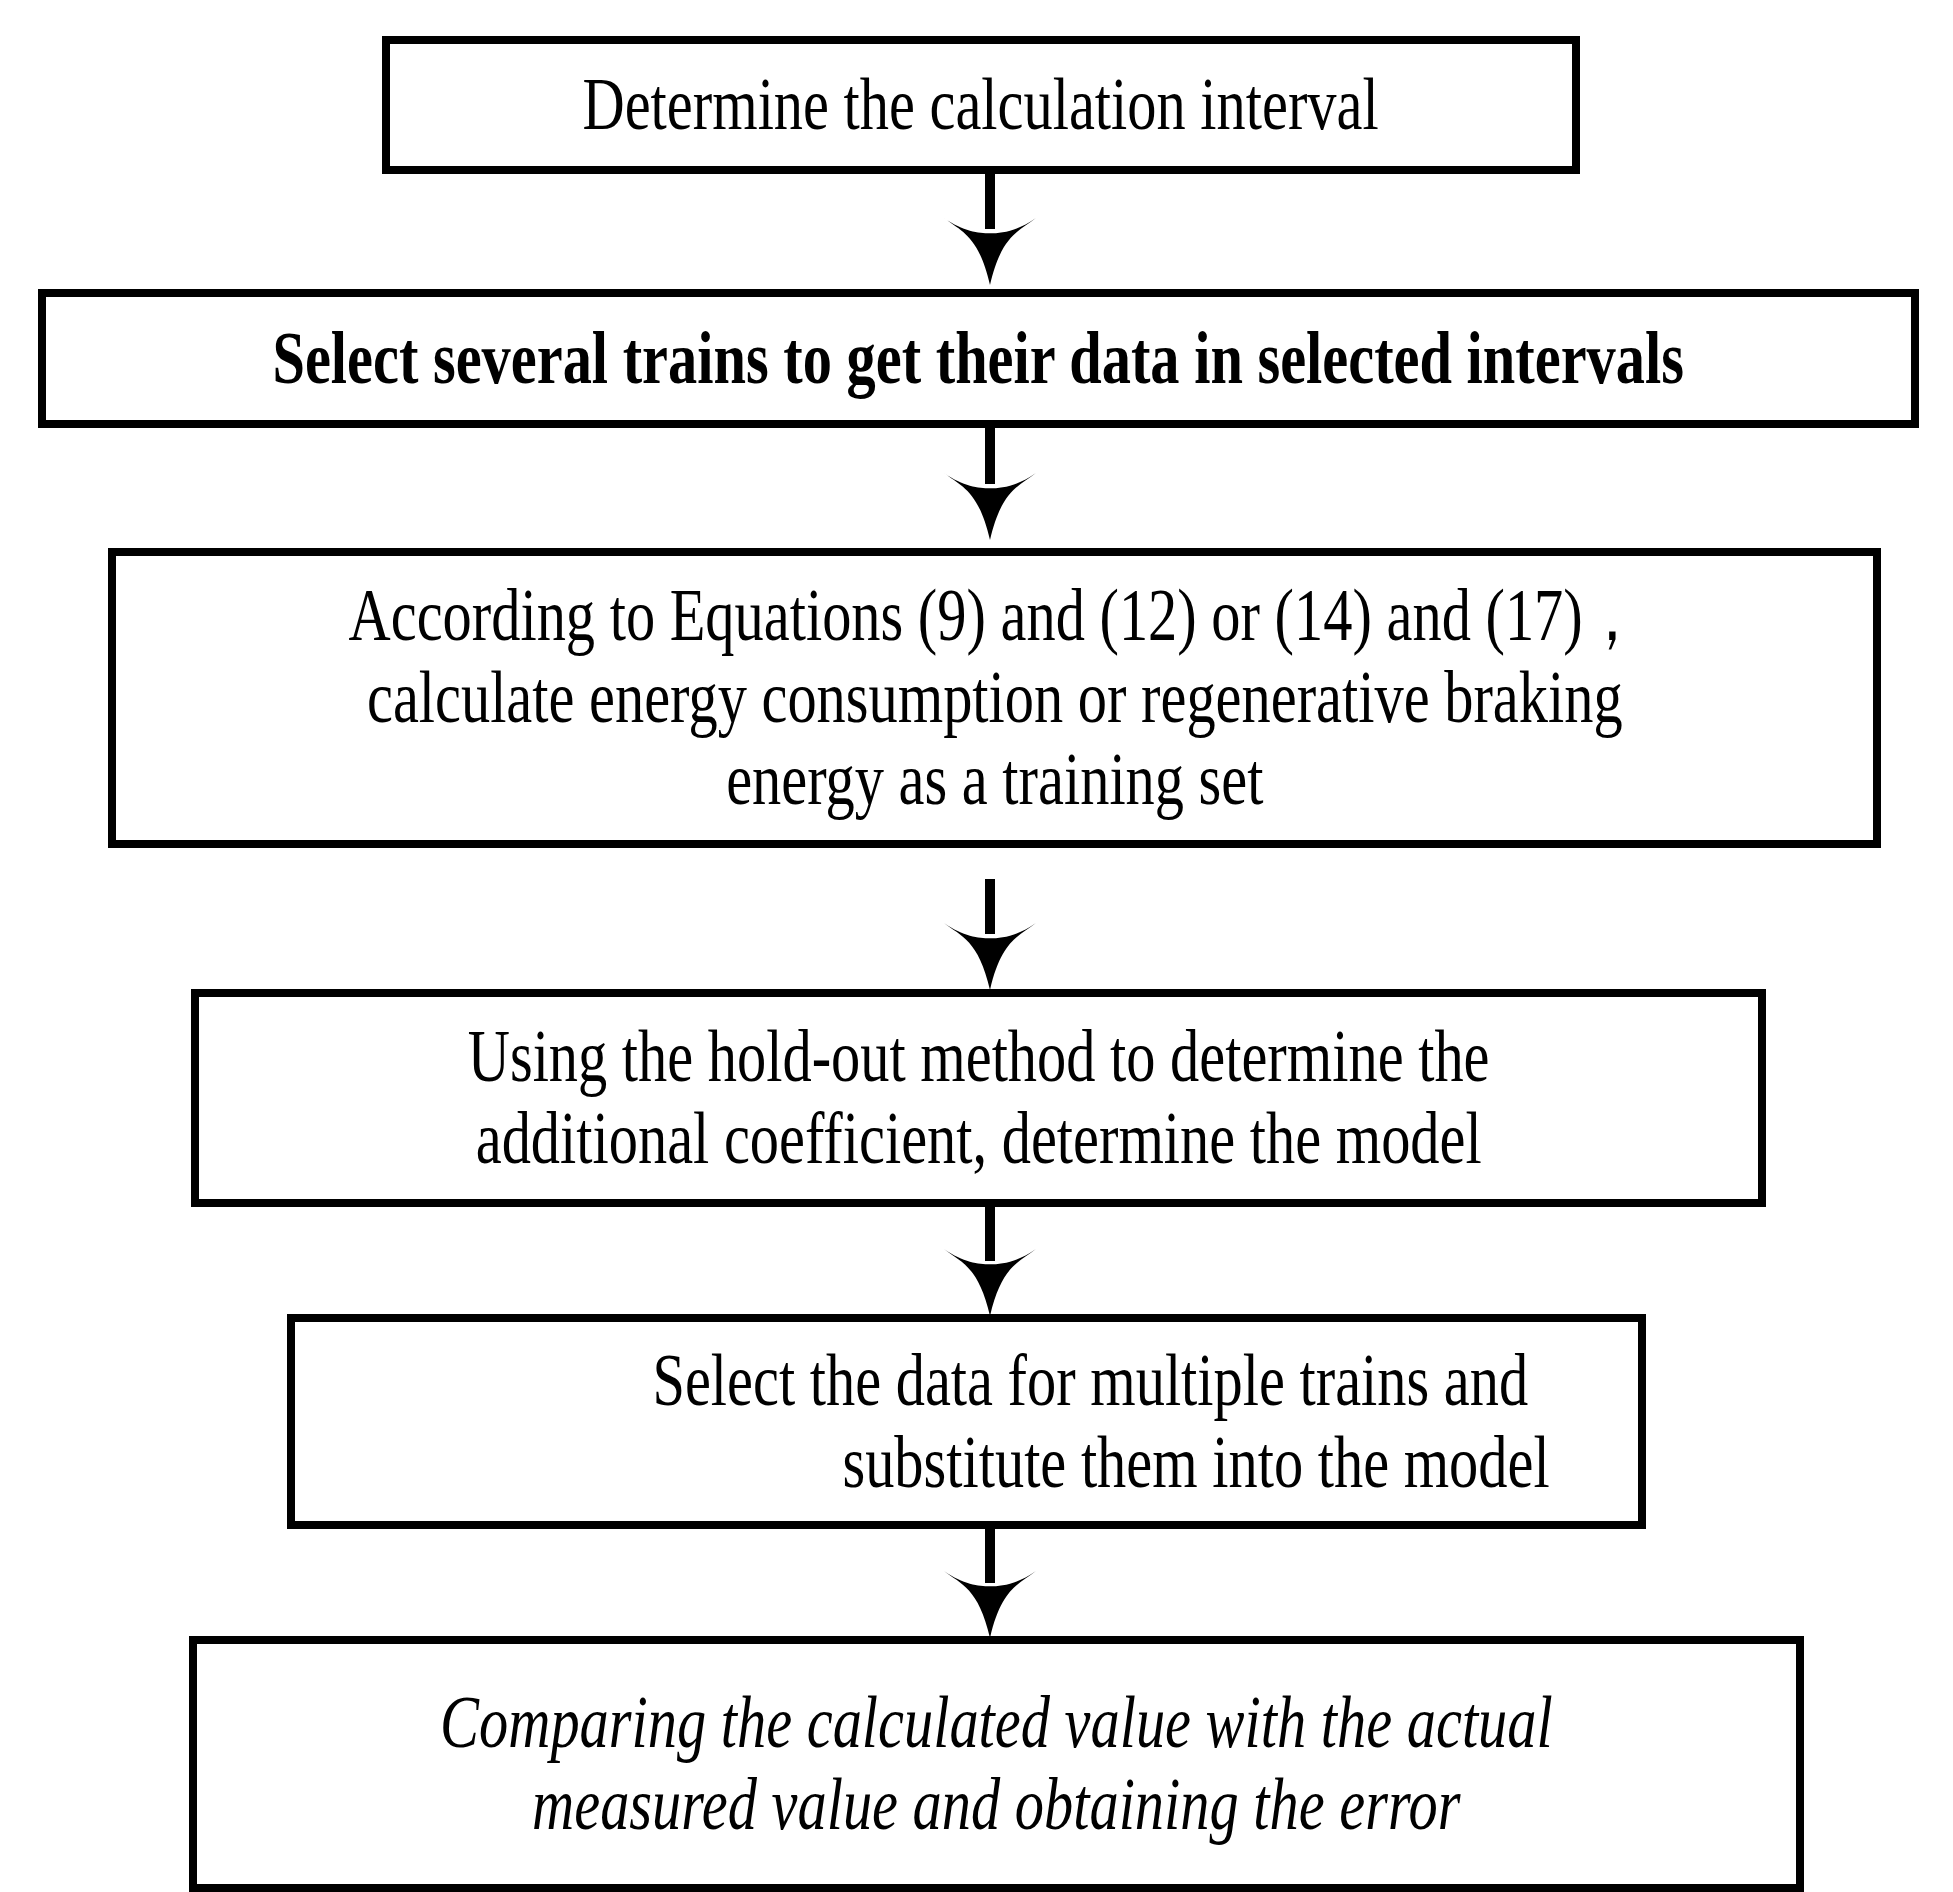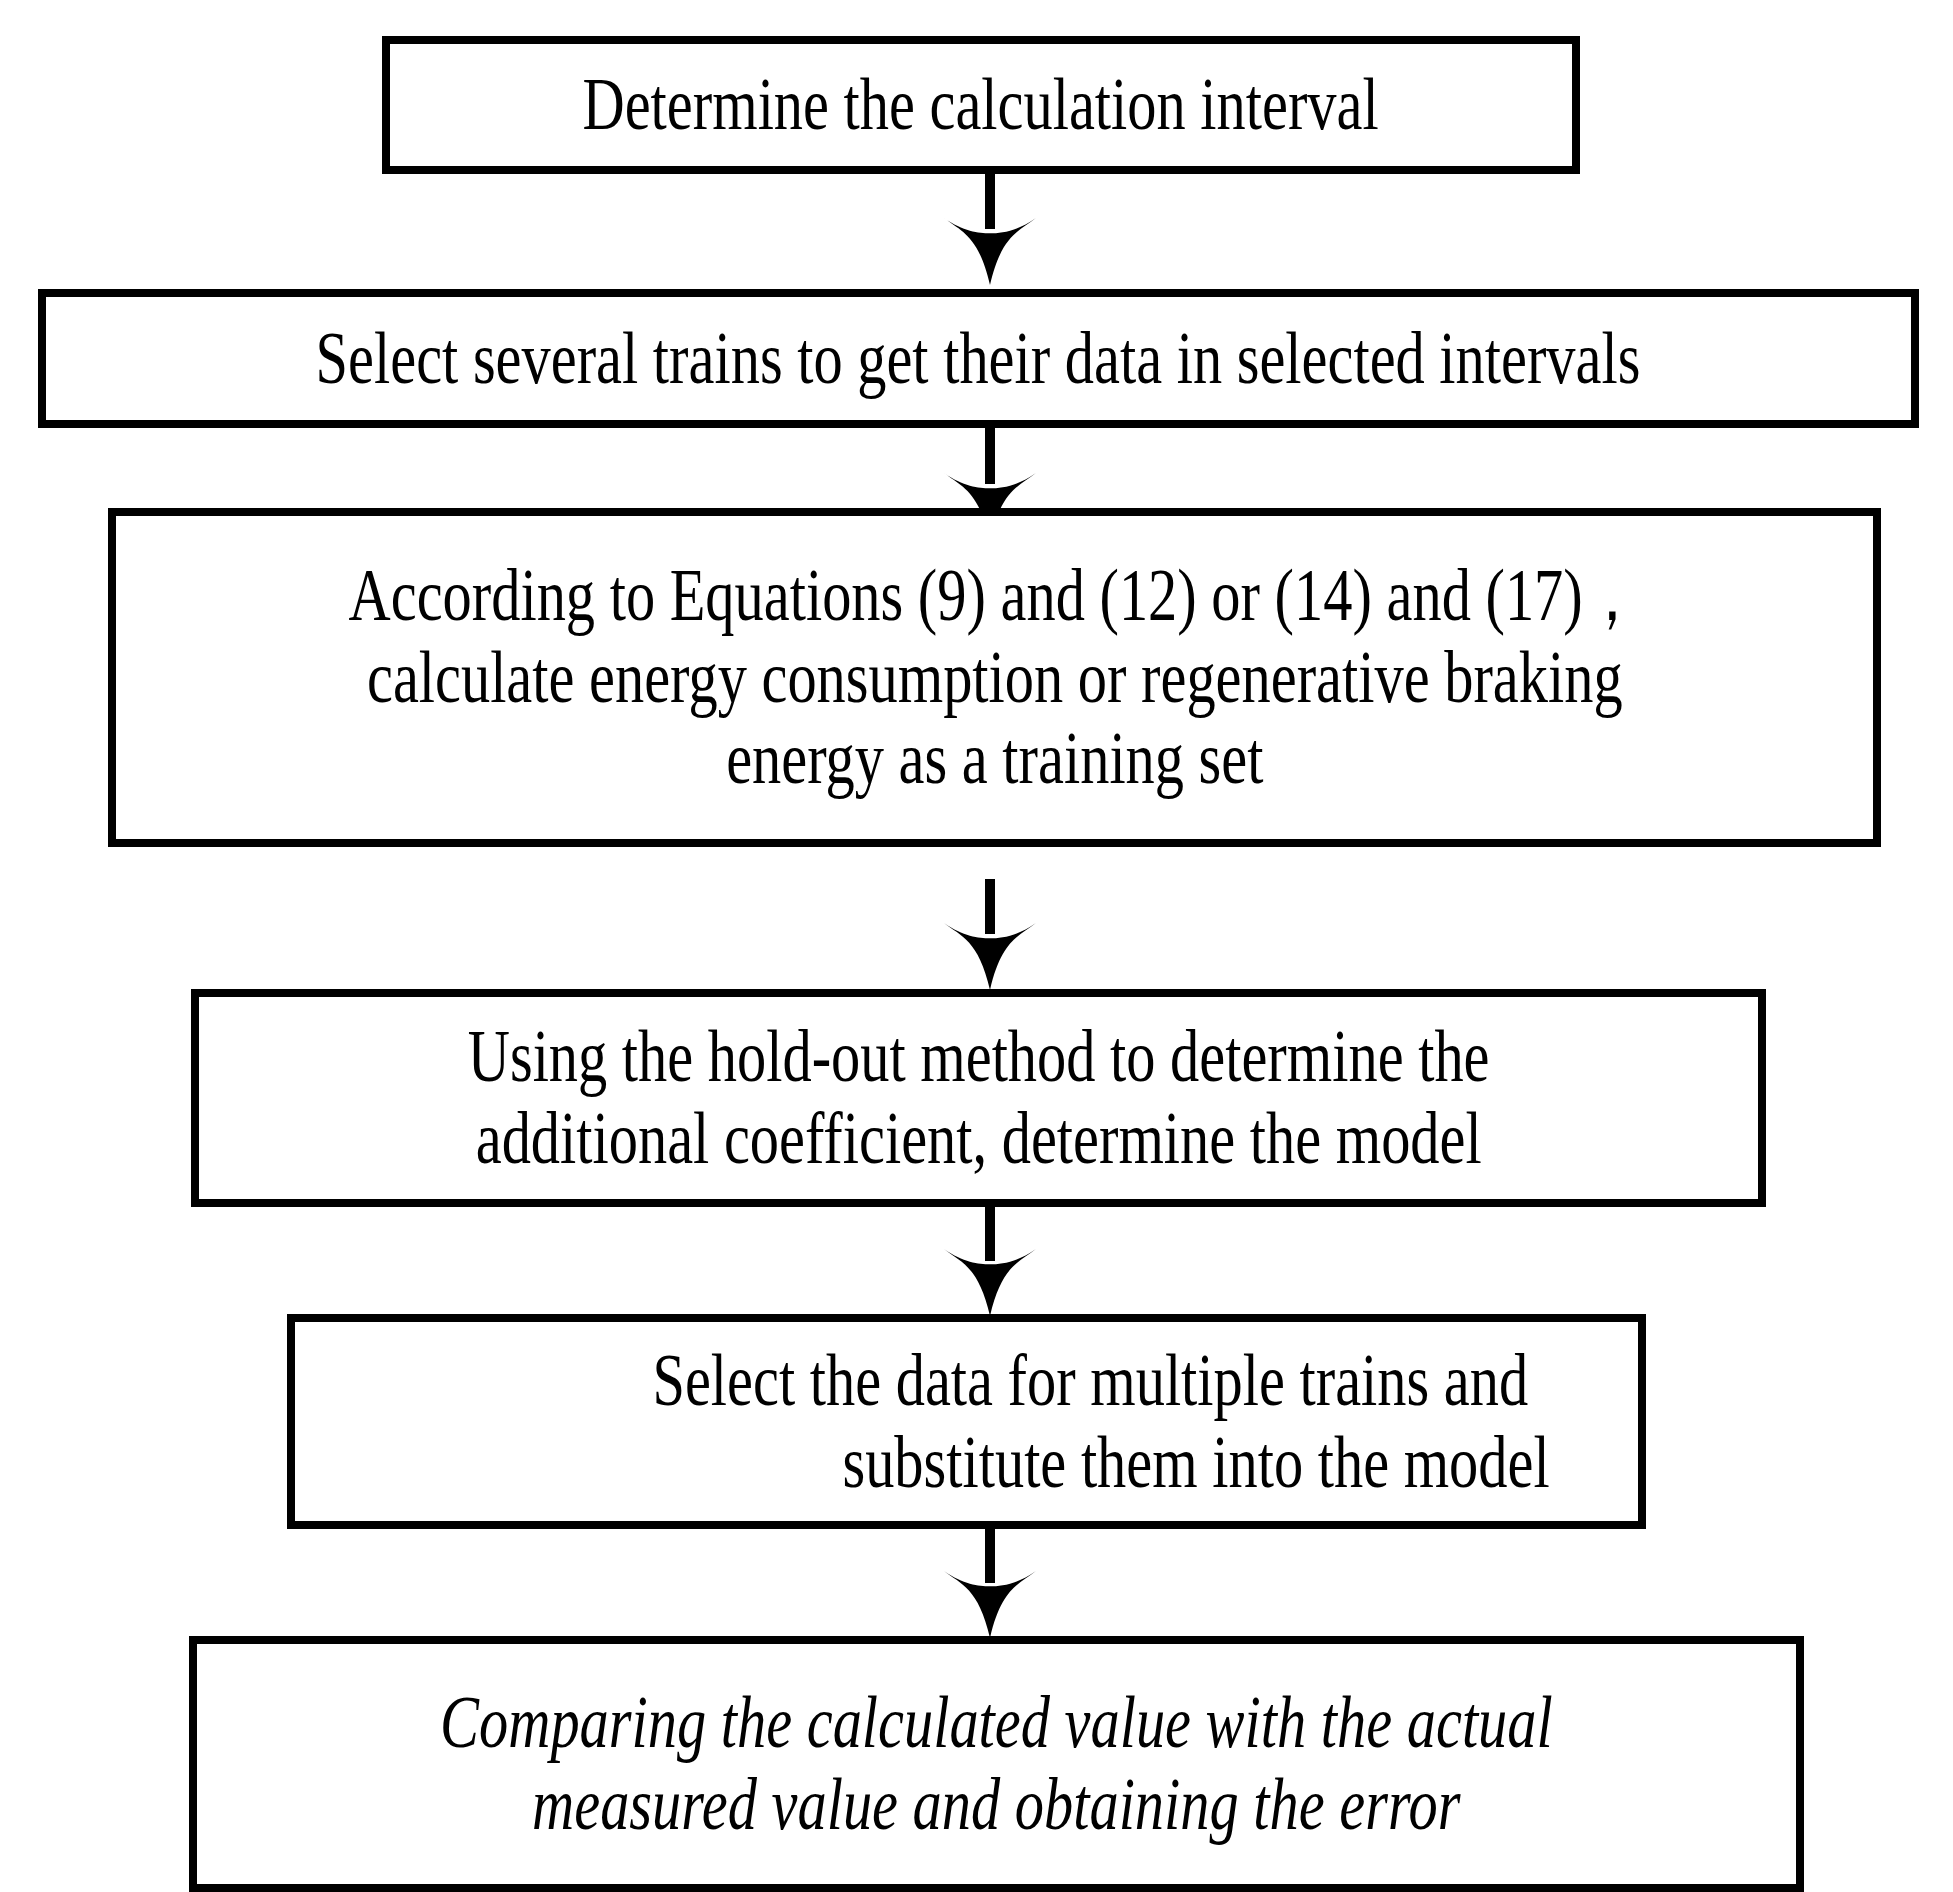--- a/index.html
+++ b/index.html
@@ -31,22 +31,22 @@
     display: block;
     white-space: pre;
     font-size: 73px;
     line-height: 1.12;
     transform: scaleX(0.80);
     transform-origin: center center;
     letter-spacing: 0px;
   }
   
   #n1 { left: 382px;  top: 36px;   width: 1198px; height: 138px; text-align: right; }
-  #n2 { left: 38px;   top: 289px;  width: 1881px; height: 139px; }
-  #n3 { left: 108px;  top: 508px;  width: 1773px; height: 339px; }
+  #n2 { left: 38px;   top: 289px;  width: 1881px; height: 139px; font-weight: bold; }
+  #n3 { left: 108px;  top: 548px;  width: 1773px; height: 300px; }
   #n4 { left: 191px;  top: 989px; width: 1575px; height: 218px; }
   #n5 { left: 287px;  top: 1314px; width: 1359px; height: 215px; align-items: flex-end; }
   #n6 { left: 189px;  top: 1636px; width: 1615px; height: 256px; font-style: italic; }
 
   
   .conn {
     position: absolute;
     left: 985px;
     width: 9.6px;
     background: #000000;

